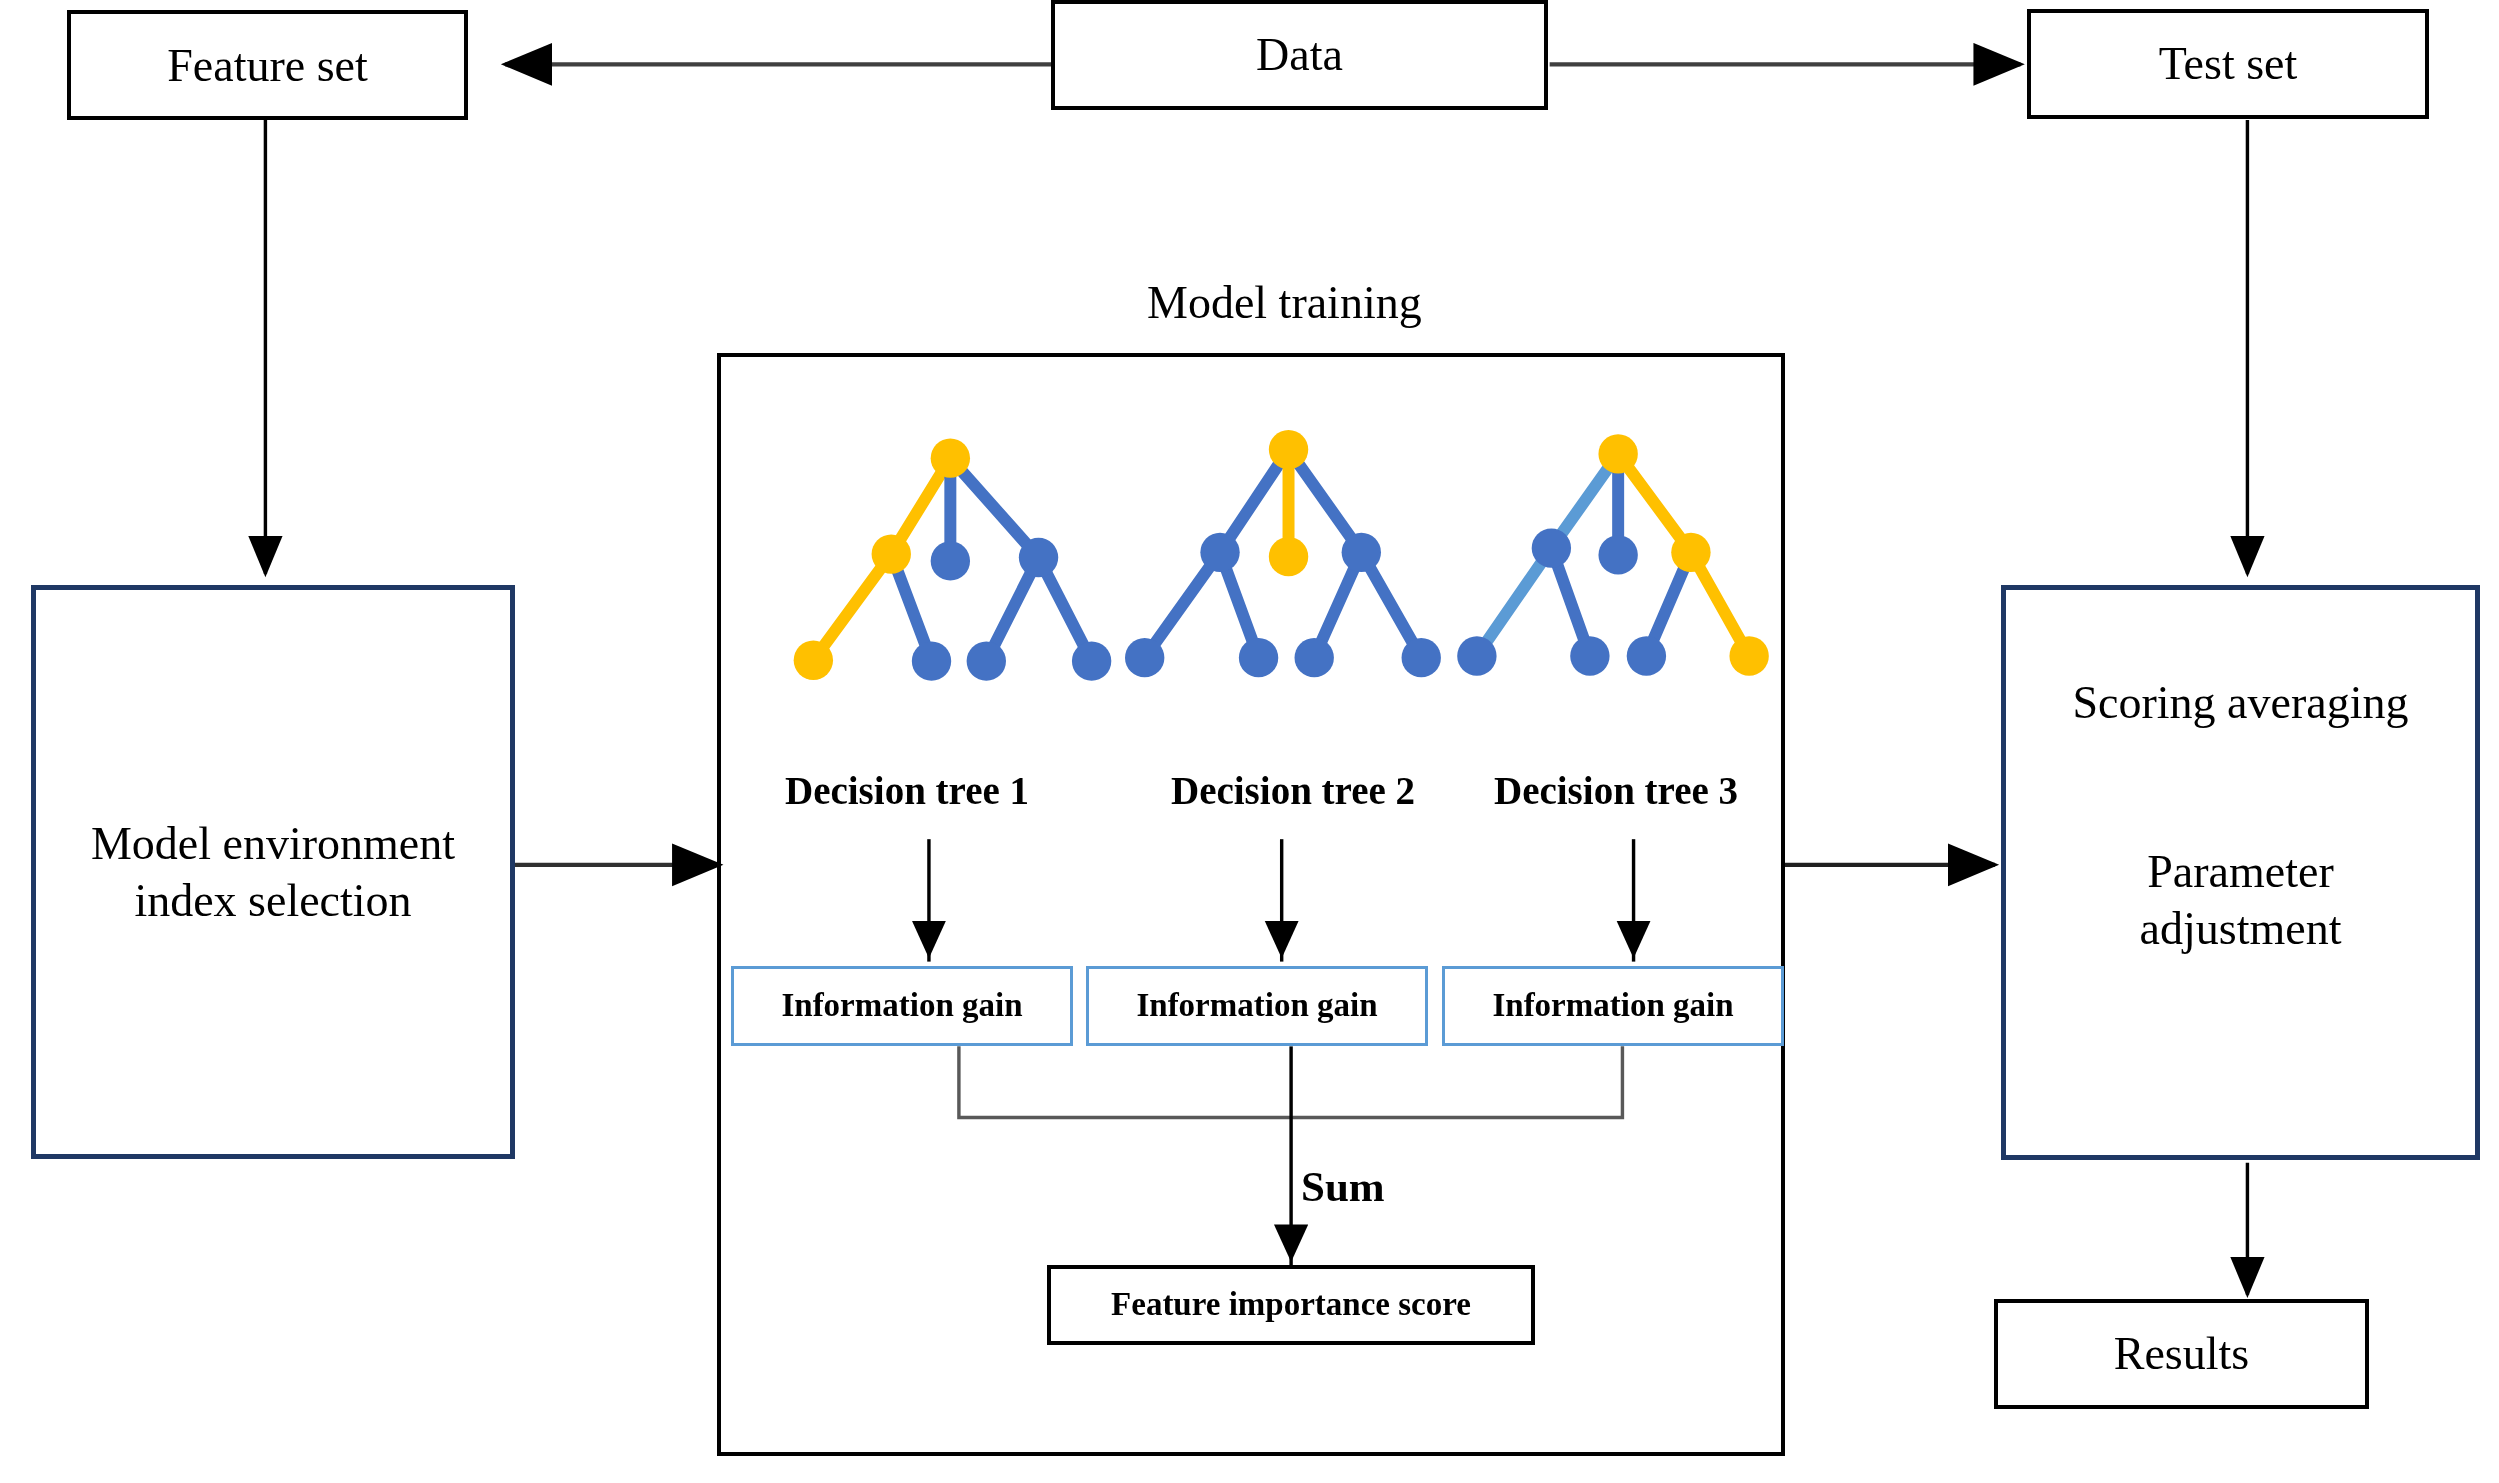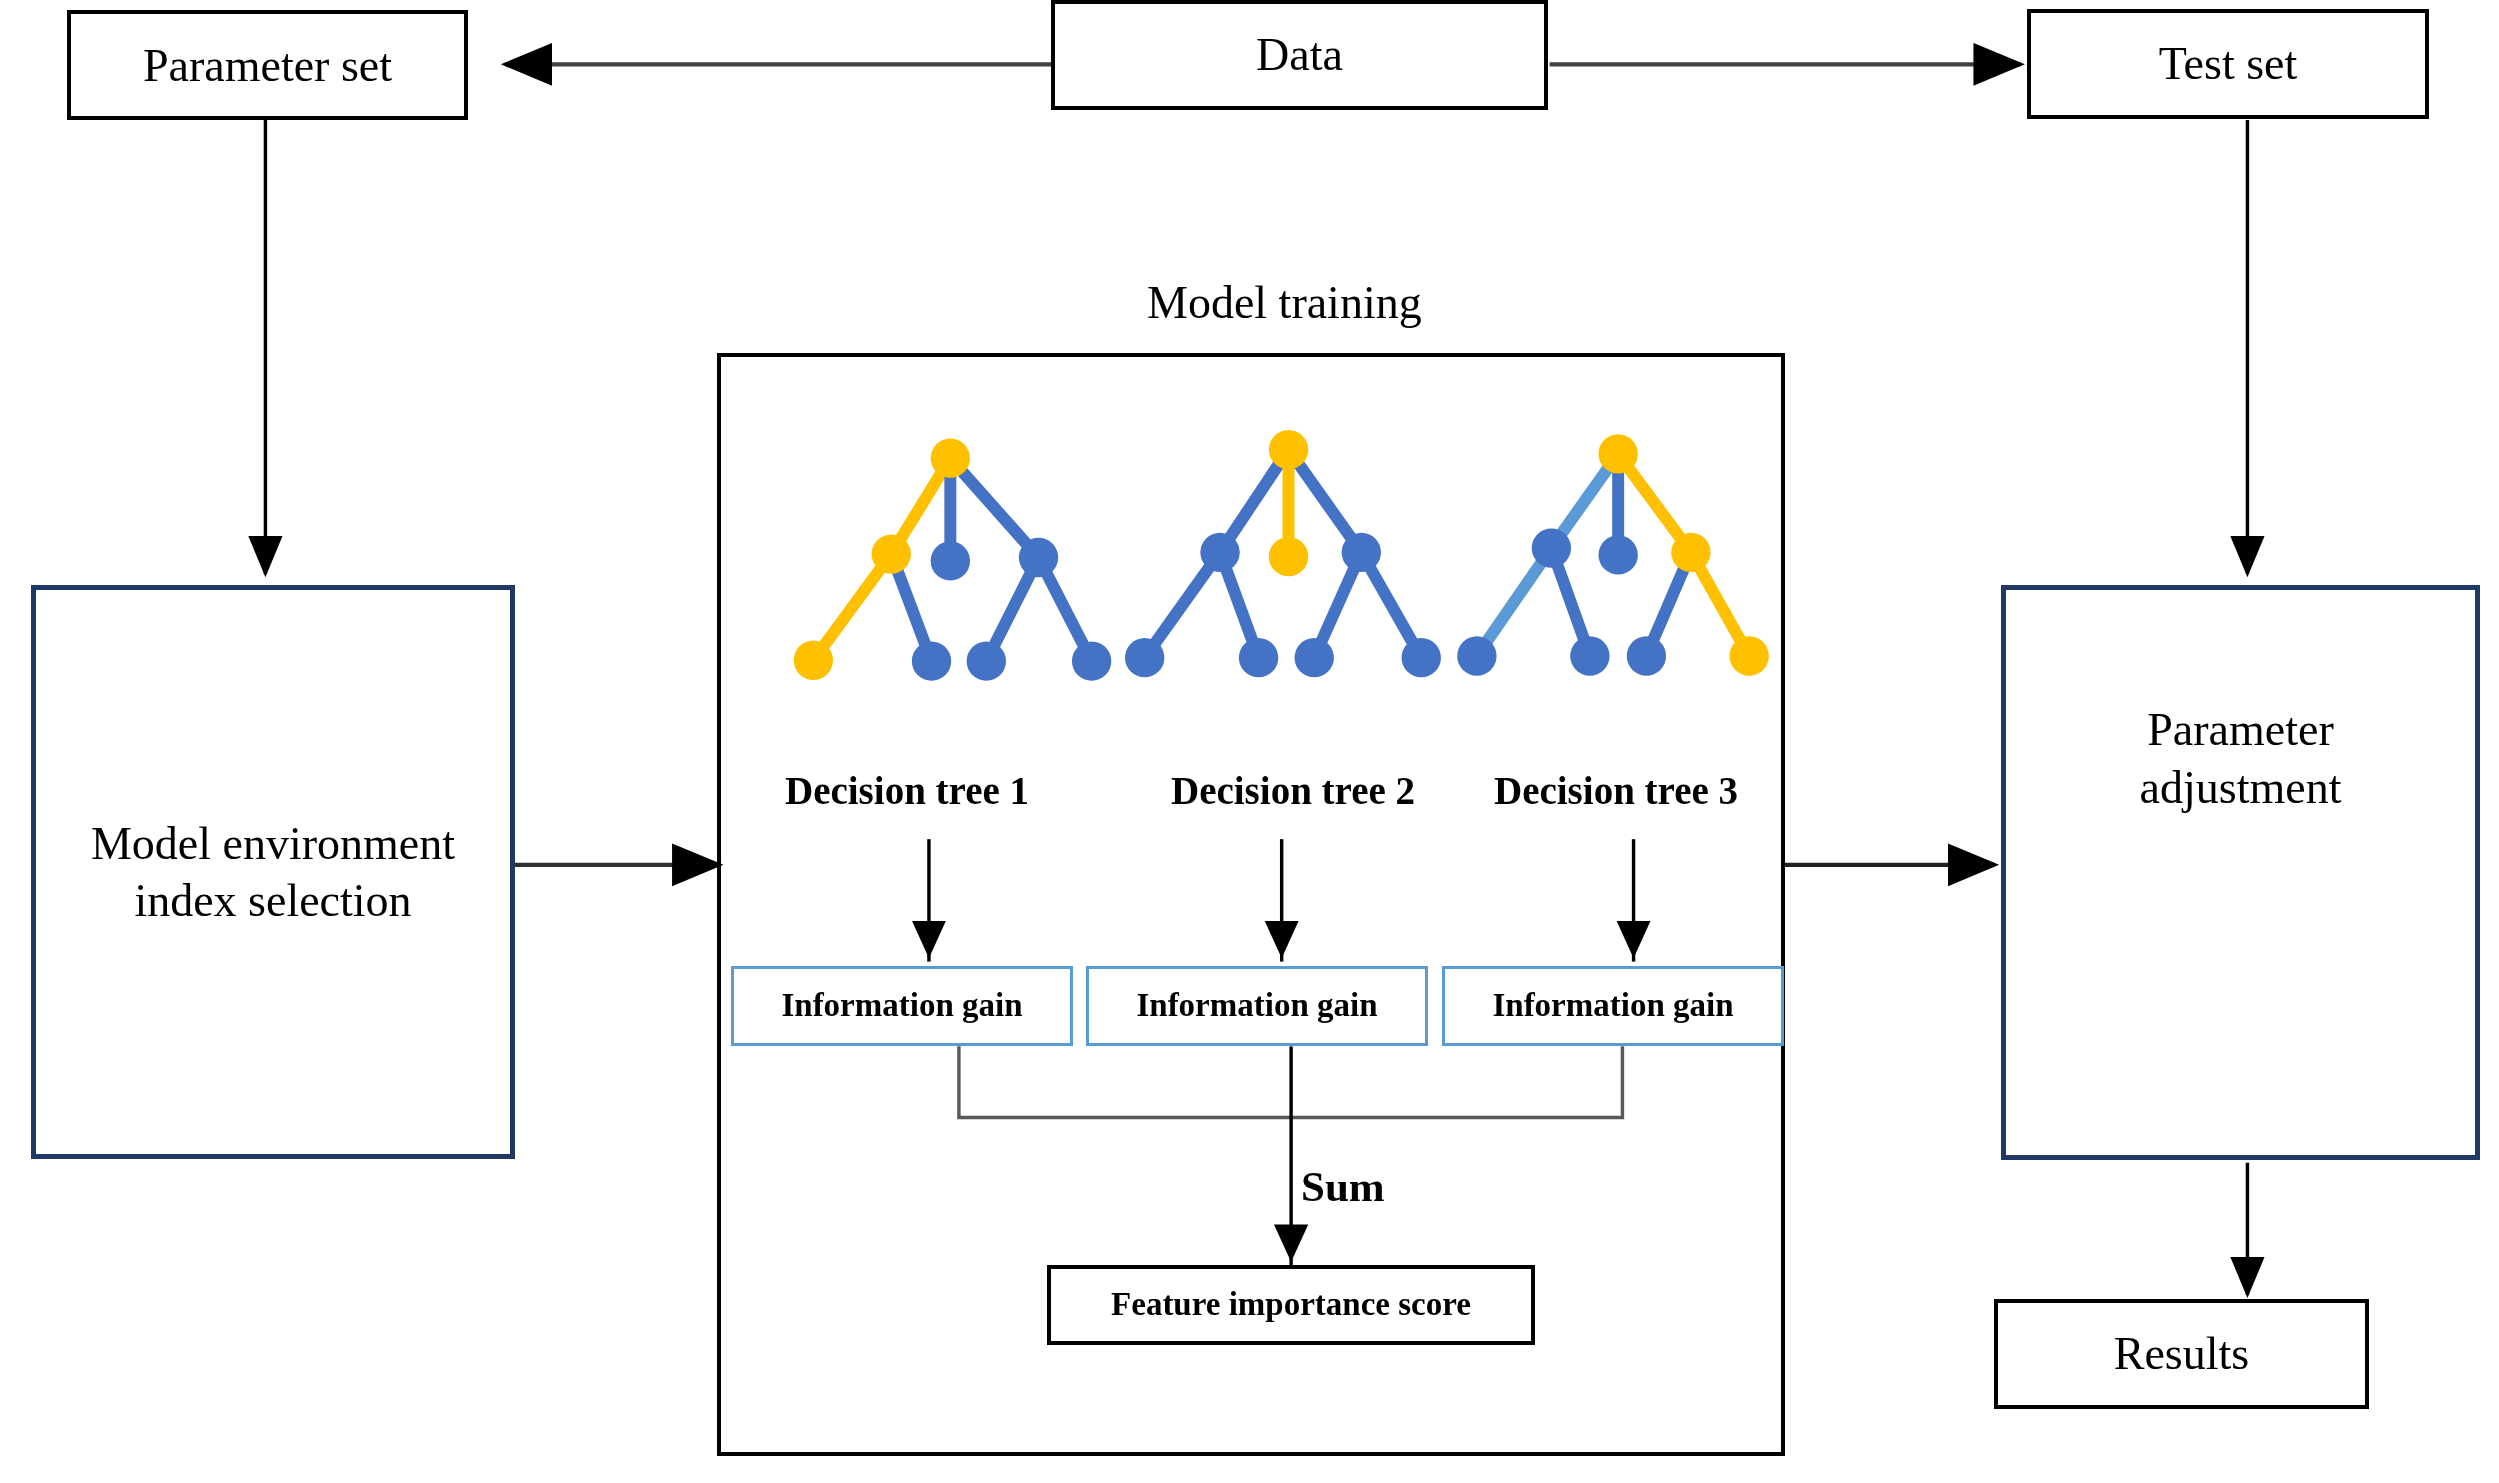--- a/index.html
+++ b/index.html
@@ -144,21 +144,21 @@
           <circle cx="1975" cy="645" r="23" fill="#FFC000"></circle>
           <circle cx="1725" cy="766" r="23" fill="#4472C4"></circle>
           <circle cx="1857" cy="766" r="23" fill="#4472C4"></circle>
           <circle cx="1923" cy="766" r="23" fill="#4472C4"></circle>
           <circle cx="2043" cy="766" r="23" fill="#FFC000"></circle>
         </g>
       </g>
   </svg>
 
   <div class="box box-black t-xl" style="left:67px; top:10.3px; width:401px; height:110px;">
-    <span>Parameter set</span>
+    <span>Feature set</span>
   </div>
 
   <div class="box box-black t-xl" style="left:1051px; top:0; width:497px; height:110px;">
     <span>Data</span>
   </div>
 
   <div class="box box-black t-xl" style="left:2027px; top:8.6px; width:402px; height:110px;">
     <span>Test set</span>
   </div>
 
@@ -195,20 +195,21 @@
 
   <div class="label-plain t-lg bold" style="left:1301px; top:1162px;">
     <span>Sum</span>
   </div>
 
   <div class="box box-black t-sm bold" style="left:1047px; top:1265px; width:488px; height:80px;text-align:center;">
     <span>Feature importance score</span>
   </div>
 
   <div class="box box-navy" style="left:2001px; top:585px; width:479px; height:575px; flex-direction:column; justify-content:flex-start;">
+    <div class="t-xl" style="margin-top:84px;">Scoring averaging</div>
     <div class="t-xl" style="margin-top:111px; white-space:pre-line;">Parameter
 adjustment</div>
   </div>
 
   <div class="box box-black t-xl" style="left:1994px; top:1299px; width:375px; height:110px;">
     <span>Results</span>
   </div>
 
 </div>
 

